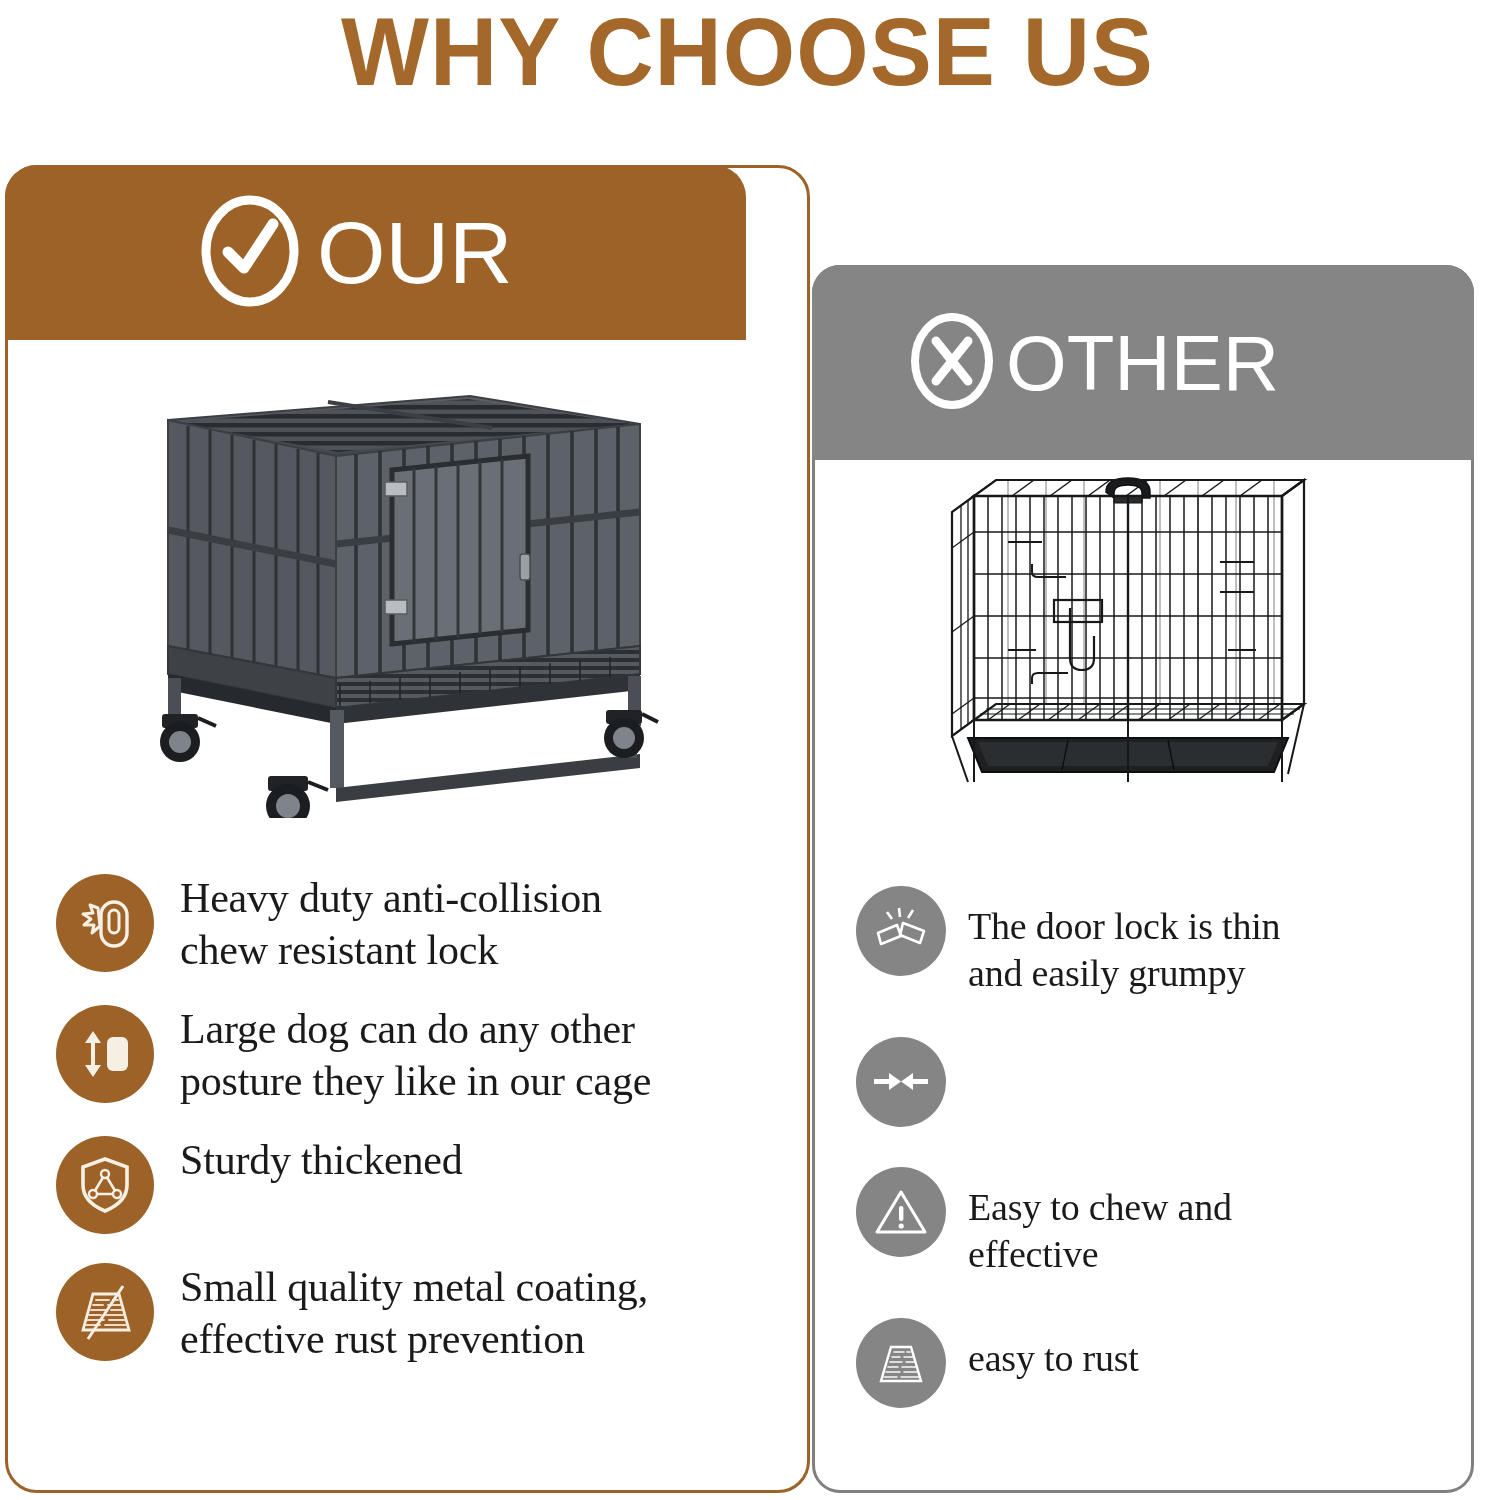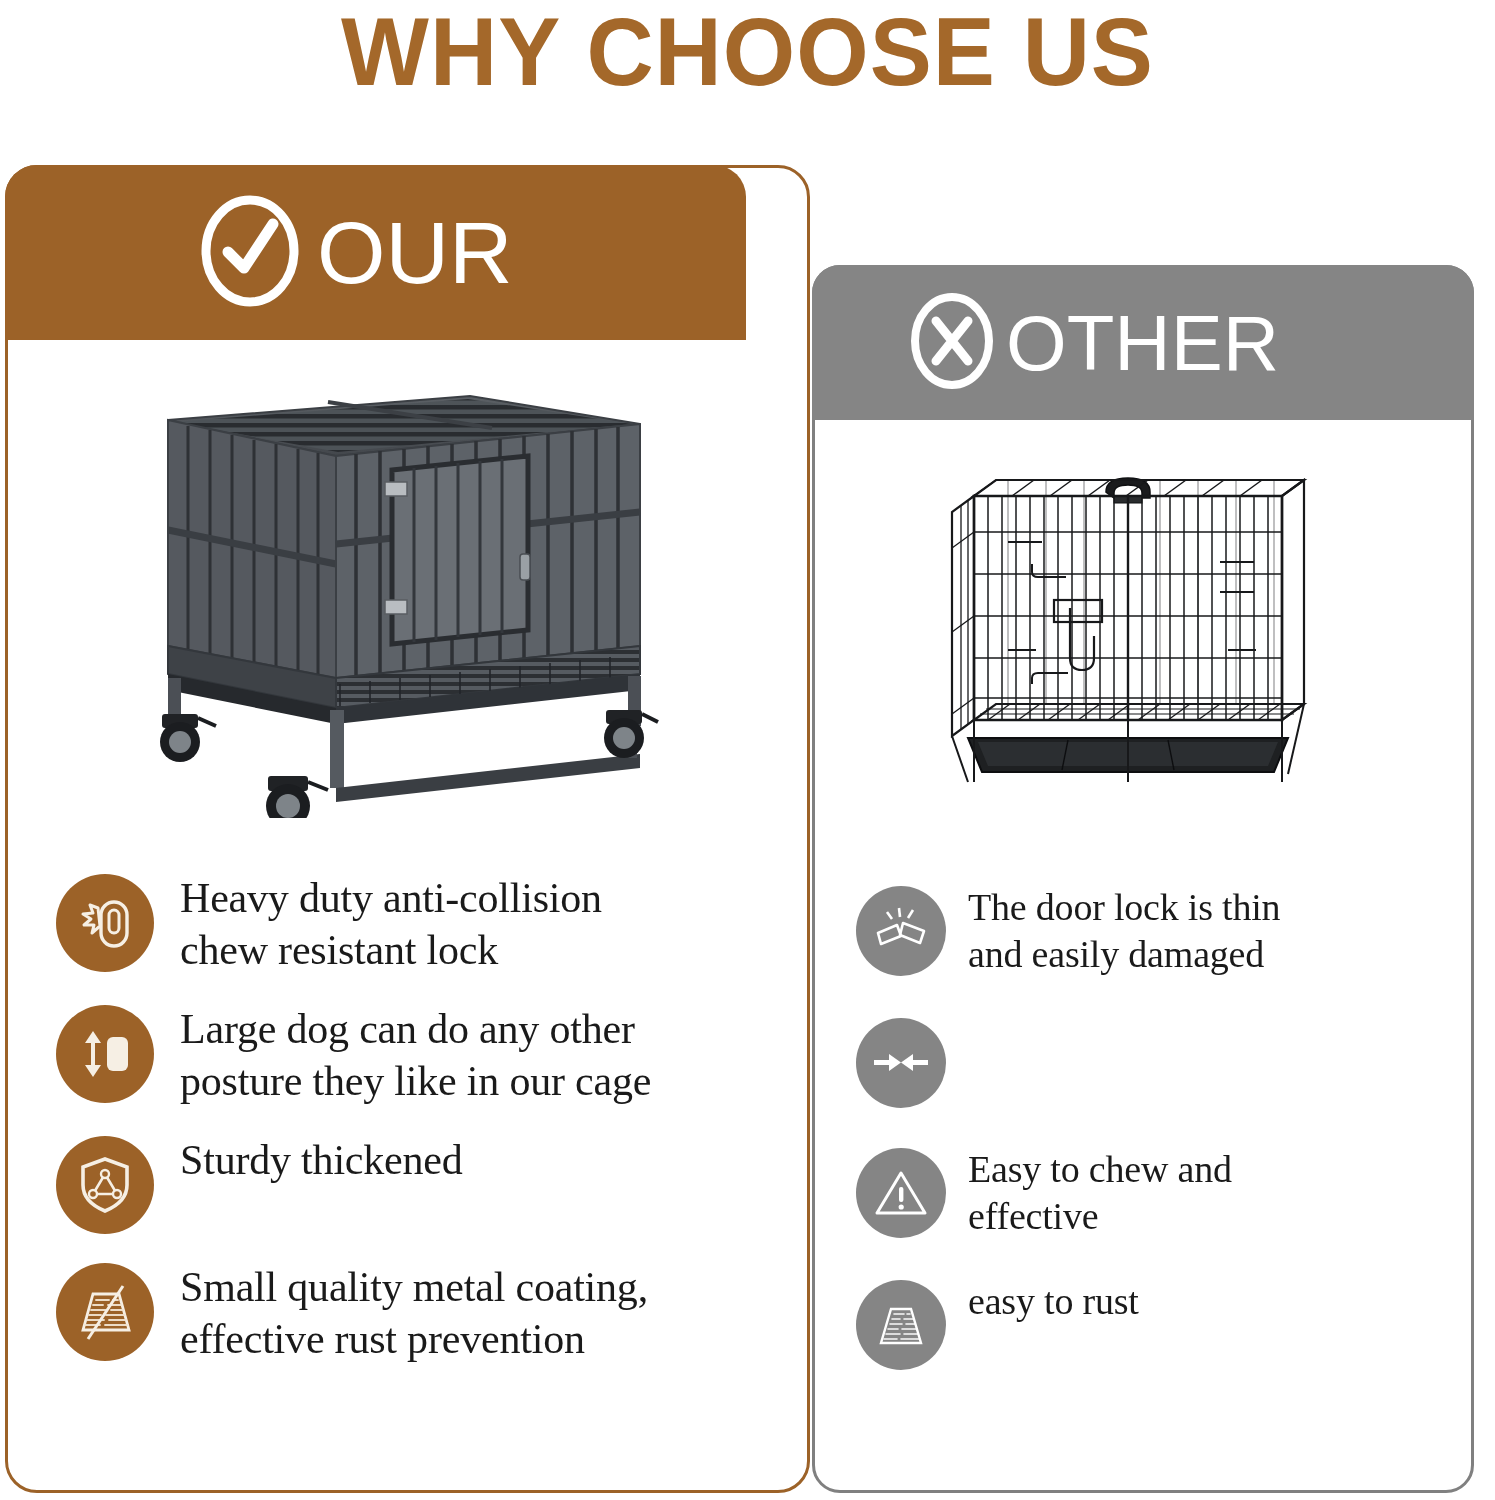--- a/index.html
+++ b/index.html
@@ -74,21 +74,21 @@
     height: 175px;
     background: #9C6228;
     border-radius: 32px 32px 0 0;
     padding-left: 192px;
     z-index: 5;
   }
   #header-other {
     left: 812px;
     top: 265px;
     width: 662px;
-    height: 155px;
+    height: 195px;
     background: #858585;
     border-radius: 28px 28px 0 0;
     padding-left: 96px;
     z-index: 2;
   }
   .header-badge {
     flex: 0 0 auto;
     display: block;
   }
   .header-label {
@@ -147,21 +147,21 @@
     color: #1a1a1a;
     font-family: Liberation Serif, serif;
     font-size: 42px;
     line-height: 52px;
     letter-spacing: -0.2px;
   }
   #features-other .feature-text {
     font-size: 38px;
     line-height: 47px;
     margin-left: 22px;
-    margin-top: 0;
+    margin-top: 19px;
   }
   .feature-text .line { display: block; white-space: nowrap; }
 </style>
 </head>
 <body>
 
 <div id="page-title">WHY CHOOSE US</div>
 
 <div class="panel" id="panel-our"></div>
 
@@ -516,21 +516,21 @@
           <polygon points="6,28 25,20 29,31 9,39"></polygon>
           <polygon points="31,18 52,26 48,38 28,30"></polygon>
           <line x1="28" y1="12" x2="27" y2="3"></line>
           <line x1="36" y1="13" x2="41" y2="5"></line>
           <line x1="20" y1="14" x2="15" y2="7"></line>
         </g>
       </svg>
     </span>
     <span class="feature-text">
       <span class="line">The door lock is thin</span>
-      <span class="line">and easily damaged</span>
+      <span class="line">and easily grumpy</span>
     </span>
   </div>
 
   <div class="feature-item">
     <span class="feature-icon gray">
       <svg width="60" height="38" viewBox="0 0 60 38">
         <g fill="#ffffff">
           <rect x="3" y="16" width="18" height="5"></rect>
           <polygon points="18,10 30,18.5 18,27"></polygon>
           <rect x="39" y="16" width="18" height="5"></rect>

